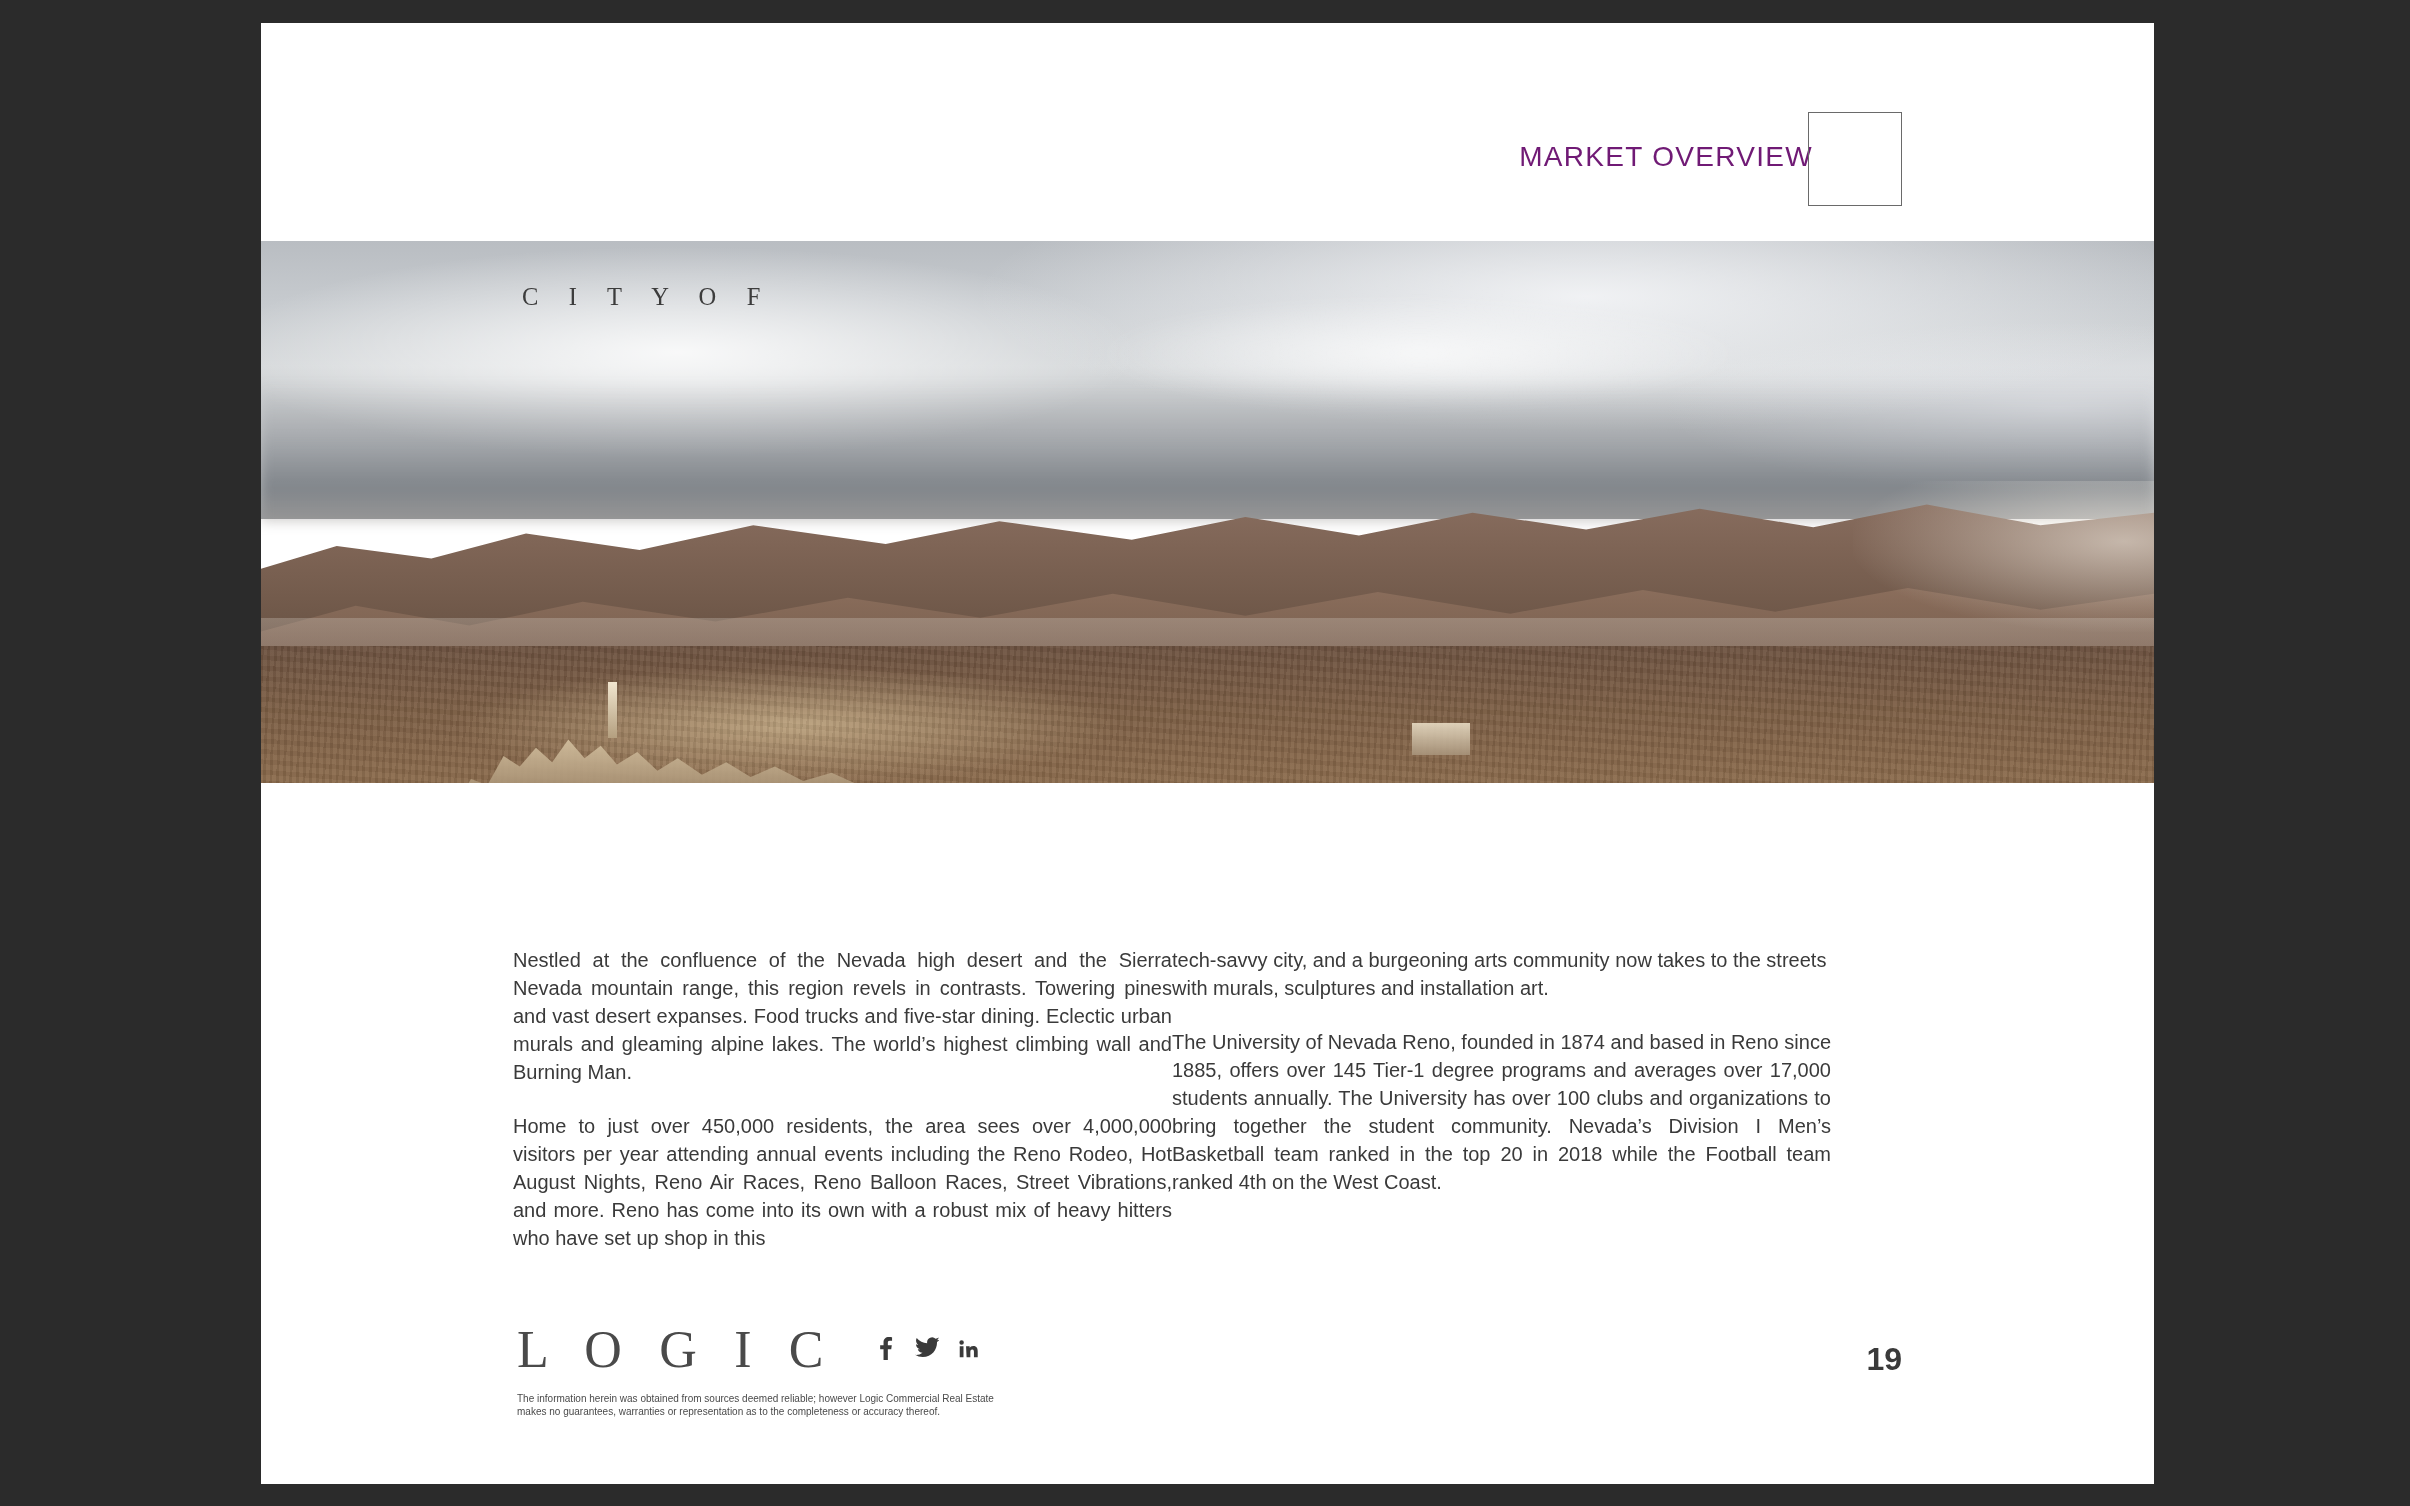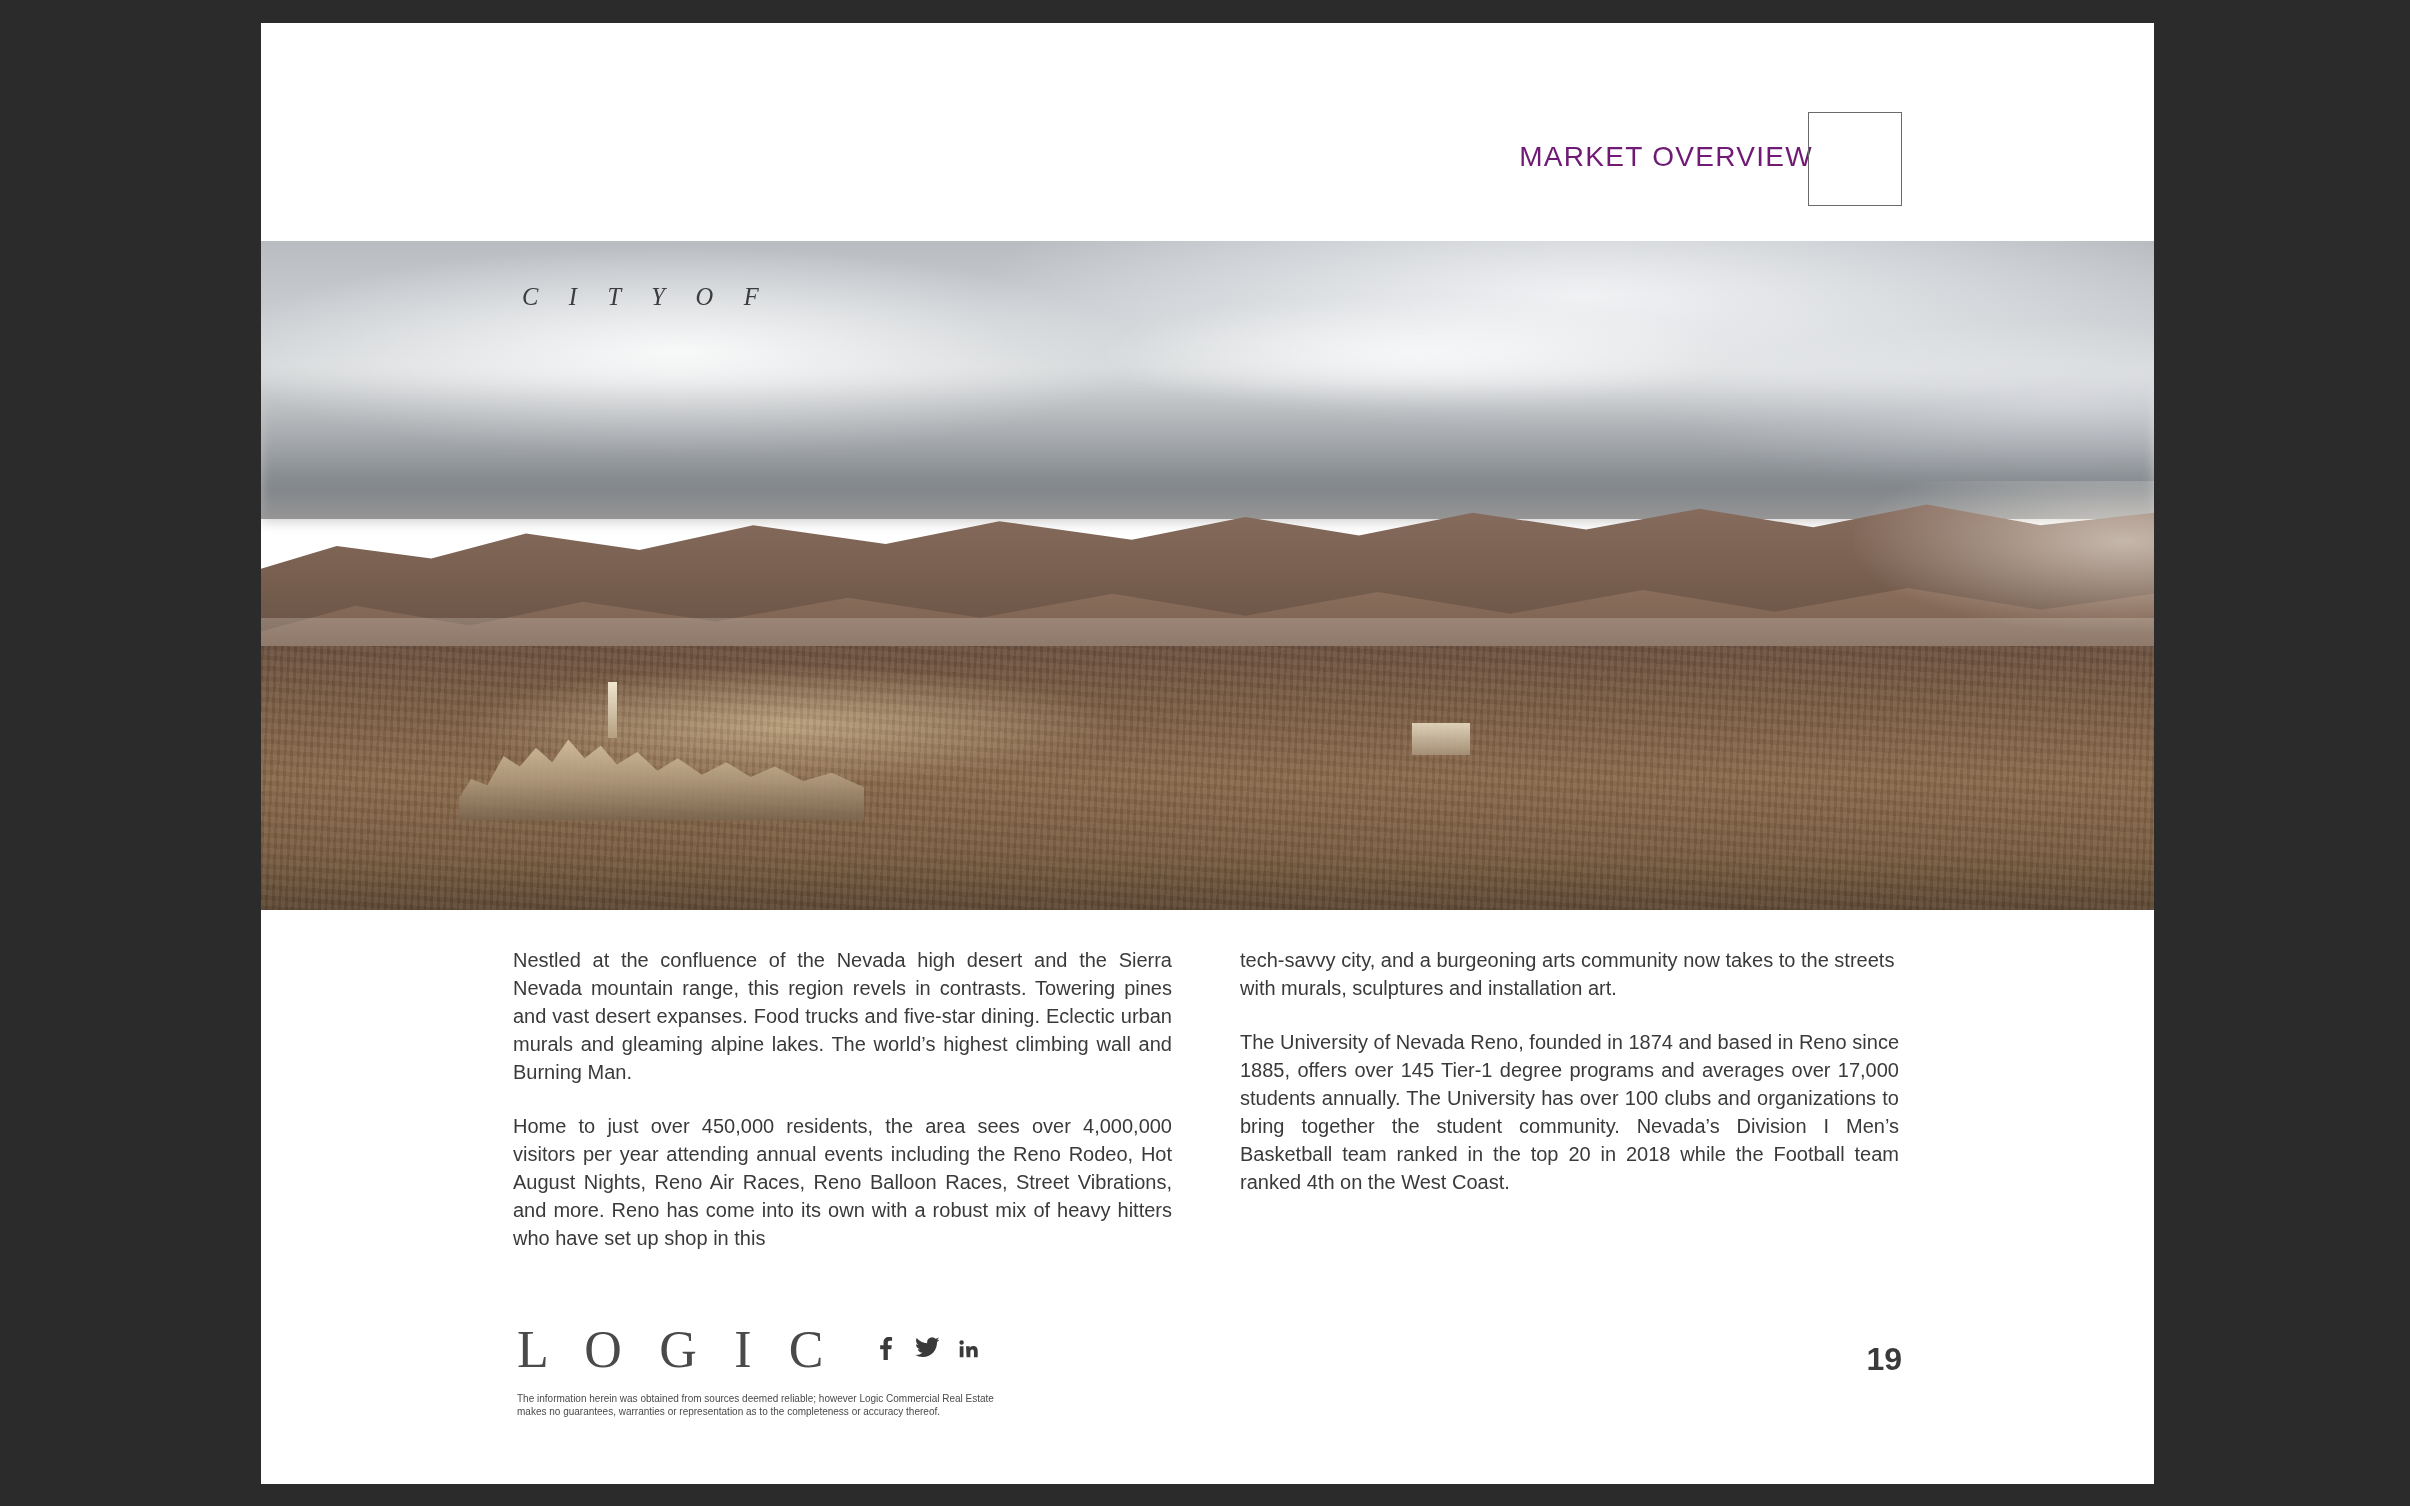--- a/index.html
+++ b/index.html
@@ -47,23 +47,22 @@
     border: 1.9px solid #6a6a6a;
     background: transparent;
   }
 
   
   #hero {
     position: absolute;
     left: 0;
     top: 218px;
     width: 1893px;
-    height: 669px;
+    height: 542px;
     overflow: hidden;
-    font-style: italic;
   }
   .hero-sky {
     position: absolute; left: 0; top: 0; width: 100%; height: 278px;
     background:
       radial-gradient(ellipse 659px 151px at 22% 40%, rgba(255,255,255,0.85) 0%, rgba(255,255,255,0) 70%),
       radial-gradient(ellipse 847px 188px at 70% 20%, rgba(245,246,248,0.9) 0%, rgba(245,246,248,0) 72%),
       radial-gradient(ellipse 565px 122px at 95% 60%, rgba(226,228,232,0.9) 0%, rgba(226,228,232,0) 70%),
       linear-gradient(180deg, #b9bdc2 0%, #c6cace 22%, #d5d8da 45%, #c3c5c7 68%, #aeb1b3 88%, #9ea0a2 100%);
   }
   .hero-cloudband {
@@ -142,21 +141,20 @@
   }
 
   
   #body-cols {
     position: absolute;
     left: 0;
     top: 923px;
     width: 100%;
     padding: 0 252px;
     display: flex;
-    gap: 68px;
   }
   .col { width: 659px; }
   .col p {
     font-size: 20px;
     line-height: 28px;
     color: #3a3a3a;
     text-align: justify;
     margin-bottom: 26px;
   }
   .col p:last-child { margin-bottom: 0; }

